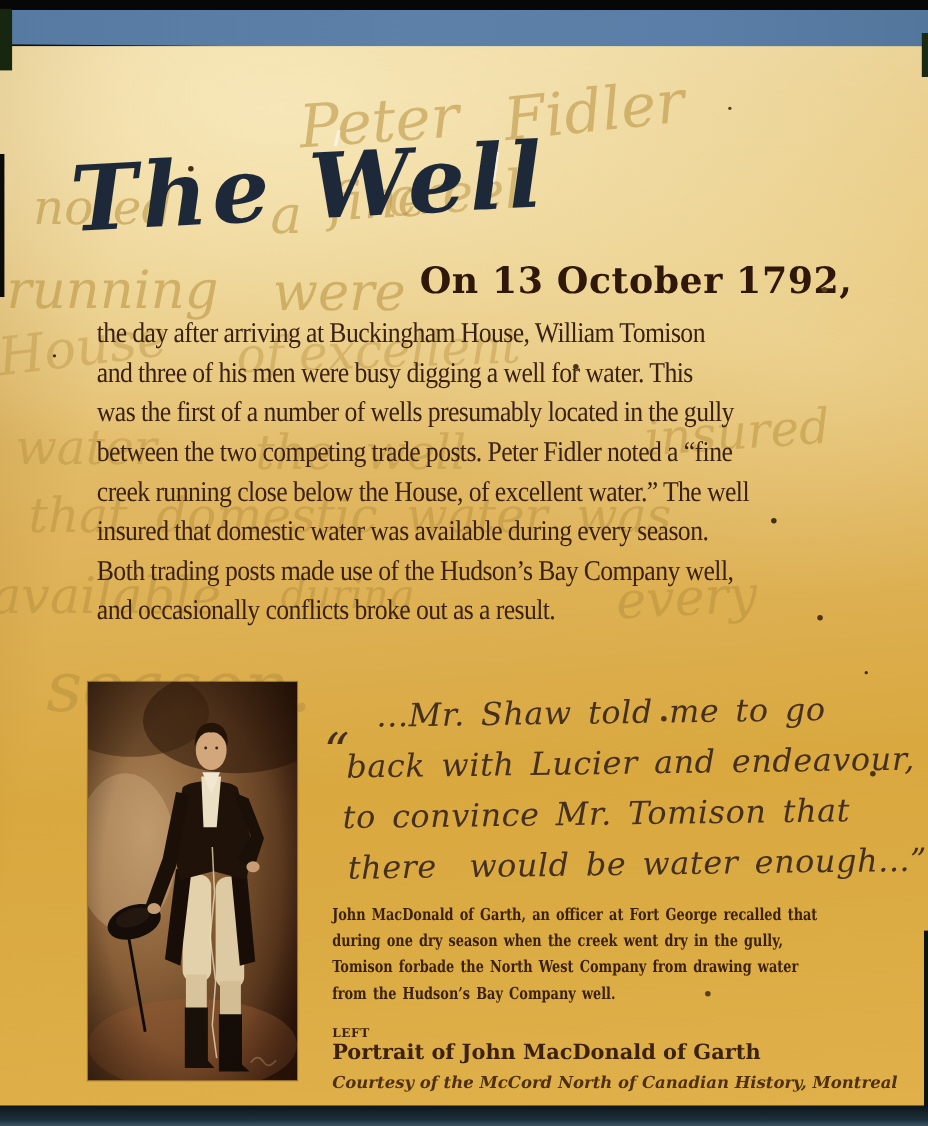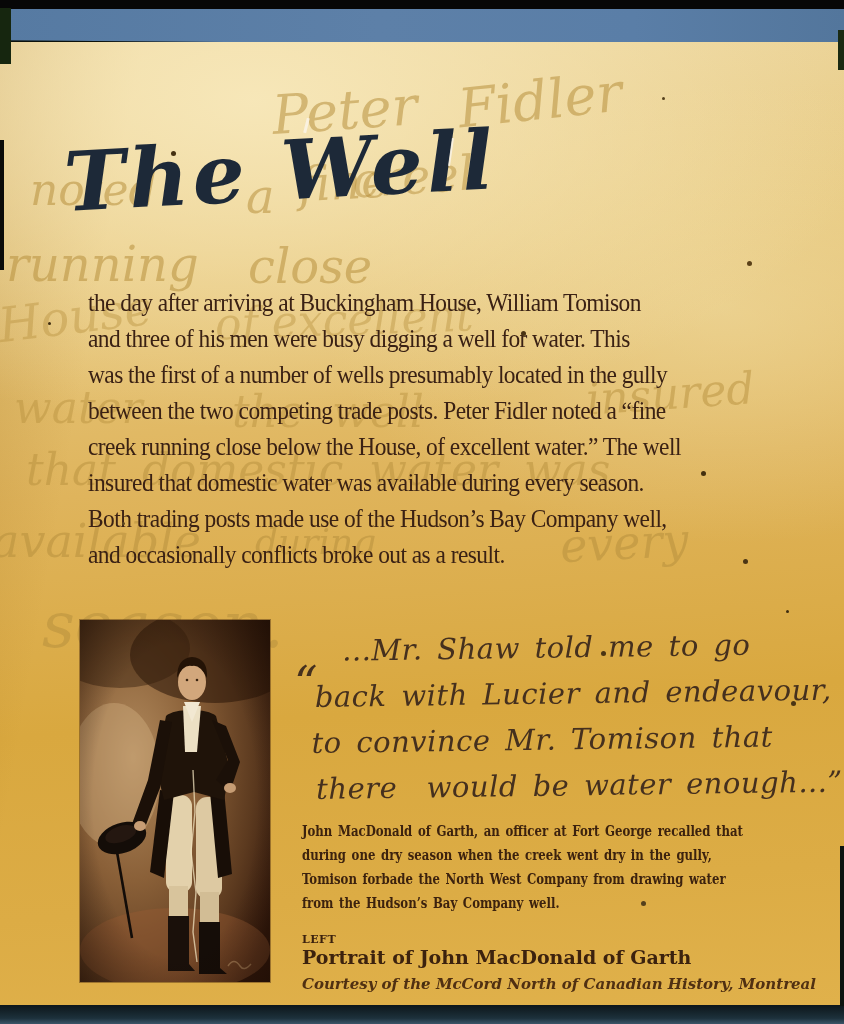--- a/index.html
+++ b/index.html
@@ -113,39 +113,40 @@
   <div class="sign"></div>
 
   <div>
     <span class="ghost g-peter">Peter</span>
     <span class="ghost g-fidler">Fidler</span>
     <span class="ghost g-noted">noted</span>
     <span class="ghost g-a">a</span>
     <span class="ghost g-fine">fine</span>
     <span class="ghost g-creek">creek</span>
     <span class="ghost g-running">running</span>
-    <span class="ghost g-close">close</span>
+    <span class="ghost g-close">were</span>
     <span class="ghost g-house">House</span>
     <span class="ghost g-excellent">of excellent</span>
     <span class="ghost g-water">water</span>
     <span class="ghost g-thewell">the well</span>
     <span class="ghost g-insured">insured</span>
     <span class="ghost g-domestic">that domestic water was</span>
     <span class="ghost g-available">available</span>
     <span class="ghost g-during">during</span>
     <span class="ghost g-every">every</span>
     <span class="ghost g-season">season.</span>
   </div>
 
   <div class="scratch scratch1"></div>
   <div class="scratch scratch2"></div>
   <div class="specks"></div>
 
   <h1 class="title">The Well</h1>
 
+  <div class="heading">On 13 October 1792,</div>
 
   <div class="body">
     <div class="bline">the day after arriving at Buckingham House, William Tomison</div>
     <div class="bline">and three of his men were busy digging a well for water. This</div>
     <div class="bline">was the first of a number of wells presumably located in the gully</div>
     <div class="bline">between the two competing trade posts. Peter Fidler noted a “fine</div>
     <div class="bline">creek running close below the House, of excellent water.” The well</div>
     <div class="bline">insured that domestic water was available during every season.</div>
     <div class="bline">Both trading posts made use of the Hudson’s Bay Company well,</div>
     <div class="bline">and occasionally conflicts broke out as a result.</div>

